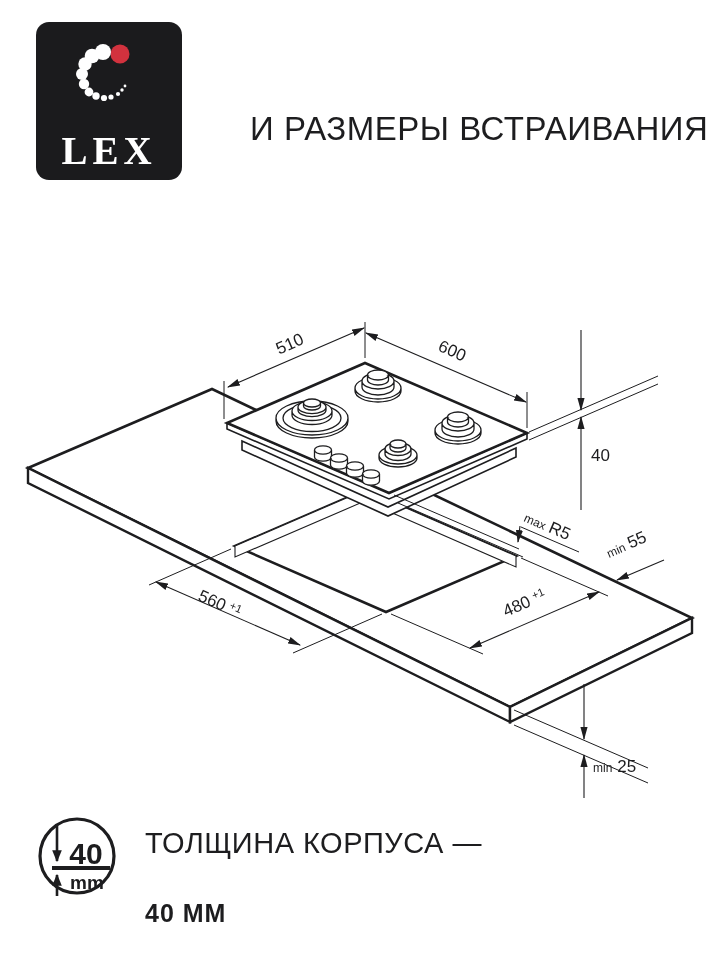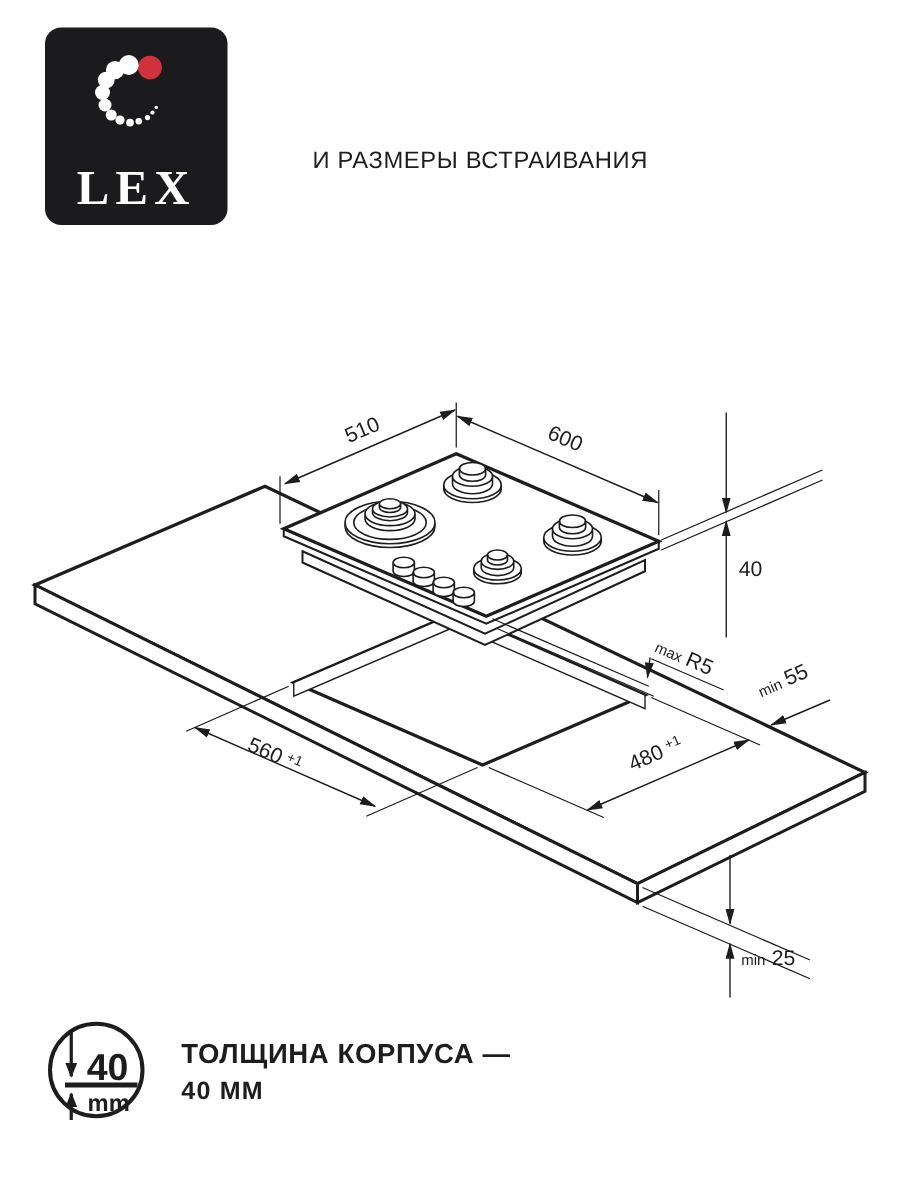--- a/index.html
+++ b/index.html
@@ -17,39 +17,39 @@
     position:absolute;left:36px;top:22px;width:146px;height:158px;
     background:var(--logo-bg);border-radius:13px;font-family:Liberation Serif, serif;
   }
   .logo svg{position:absolute;left:0;top:0;}
   .logo .brand{
     position:absolute;left:0;bottom:10px;width:100%;text-align:center;
     color:#ffffff;font-size:39px;font-weight:700;letter-spacing:5px;line-height:1;
   }
   .title{position:absolute;left:250px;top:114px;}
   .title .t1{font-size:25px;font-weight:700;letter-spacing:1px;line-height:29px;}
-  .title .t2{font-size:19px;font-weight:400;letter-spacing:0.5px;line-height:29px;}
+  .title .t2{font-size:33px;font-weight:400;letter-spacing:0.5px;line-height:29px;}
   
   #diagram{position:absolute;left:0;top:0;}
   .s-thick{stroke:var(--ink);stroke-width:2.6;fill:#ffffff;}
   .s-face{stroke:var(--ink);stroke-width:2.4;fill:#ffffff;}
   .s-med{stroke:var(--ink);stroke-width:1.6;fill:#ffffff;}
   .s-wall{stroke:var(--ink);stroke-width:1.1;fill:#ffffff;}
   .s-burn{stroke:var(--ink);stroke-width:1.3;fill:#ffffff;}
   .s-thin{stroke:var(--ink);stroke-width:1;fill:none;}
   .s-dim{stroke:var(--ink);stroke-width:1.1;fill:none;}
   .s-fill{fill:#ffffff;stroke:none;}
   .t-dim{fill:var(--ink);font-family:"Liberation Sans",sans-serif;font-size:17px;}
   .t-sm{font-size:12px;}
   .t-tol{font-size:11px;}
   .arrhead{fill:var(--ink);}
   
   .note{position:absolute;left:145px;top:828px;}
-  .note .n1{font-size:22px;font-weight:700;letter-spacing:0.5px;line-height:30px;}
-  .note .n2{font-size:20px;font-weight:700;letter-spacing:1px;line-height:30px;}
+  .note .n1{font-size:29px;font-weight:400;letter-spacing:0.5px;line-height:30px;}
+  .note .n2{font-size:25px;font-weight:700;letter-spacing:1px;line-height:30px;margin-top:40px;}
   .icon40 .big{font-weight:700;}
 </style>
 </head>
 <body>
 
 <div class="logo">
   <svg width="146" height="146" viewBox="0 0 146 146">
     <circle cx="84" cy="32" r="9.5" fill="var(--accent-red)"></circle>
     <g fill="#ffffff">
       <circle cx="67" cy="30" r="8"></circle>

